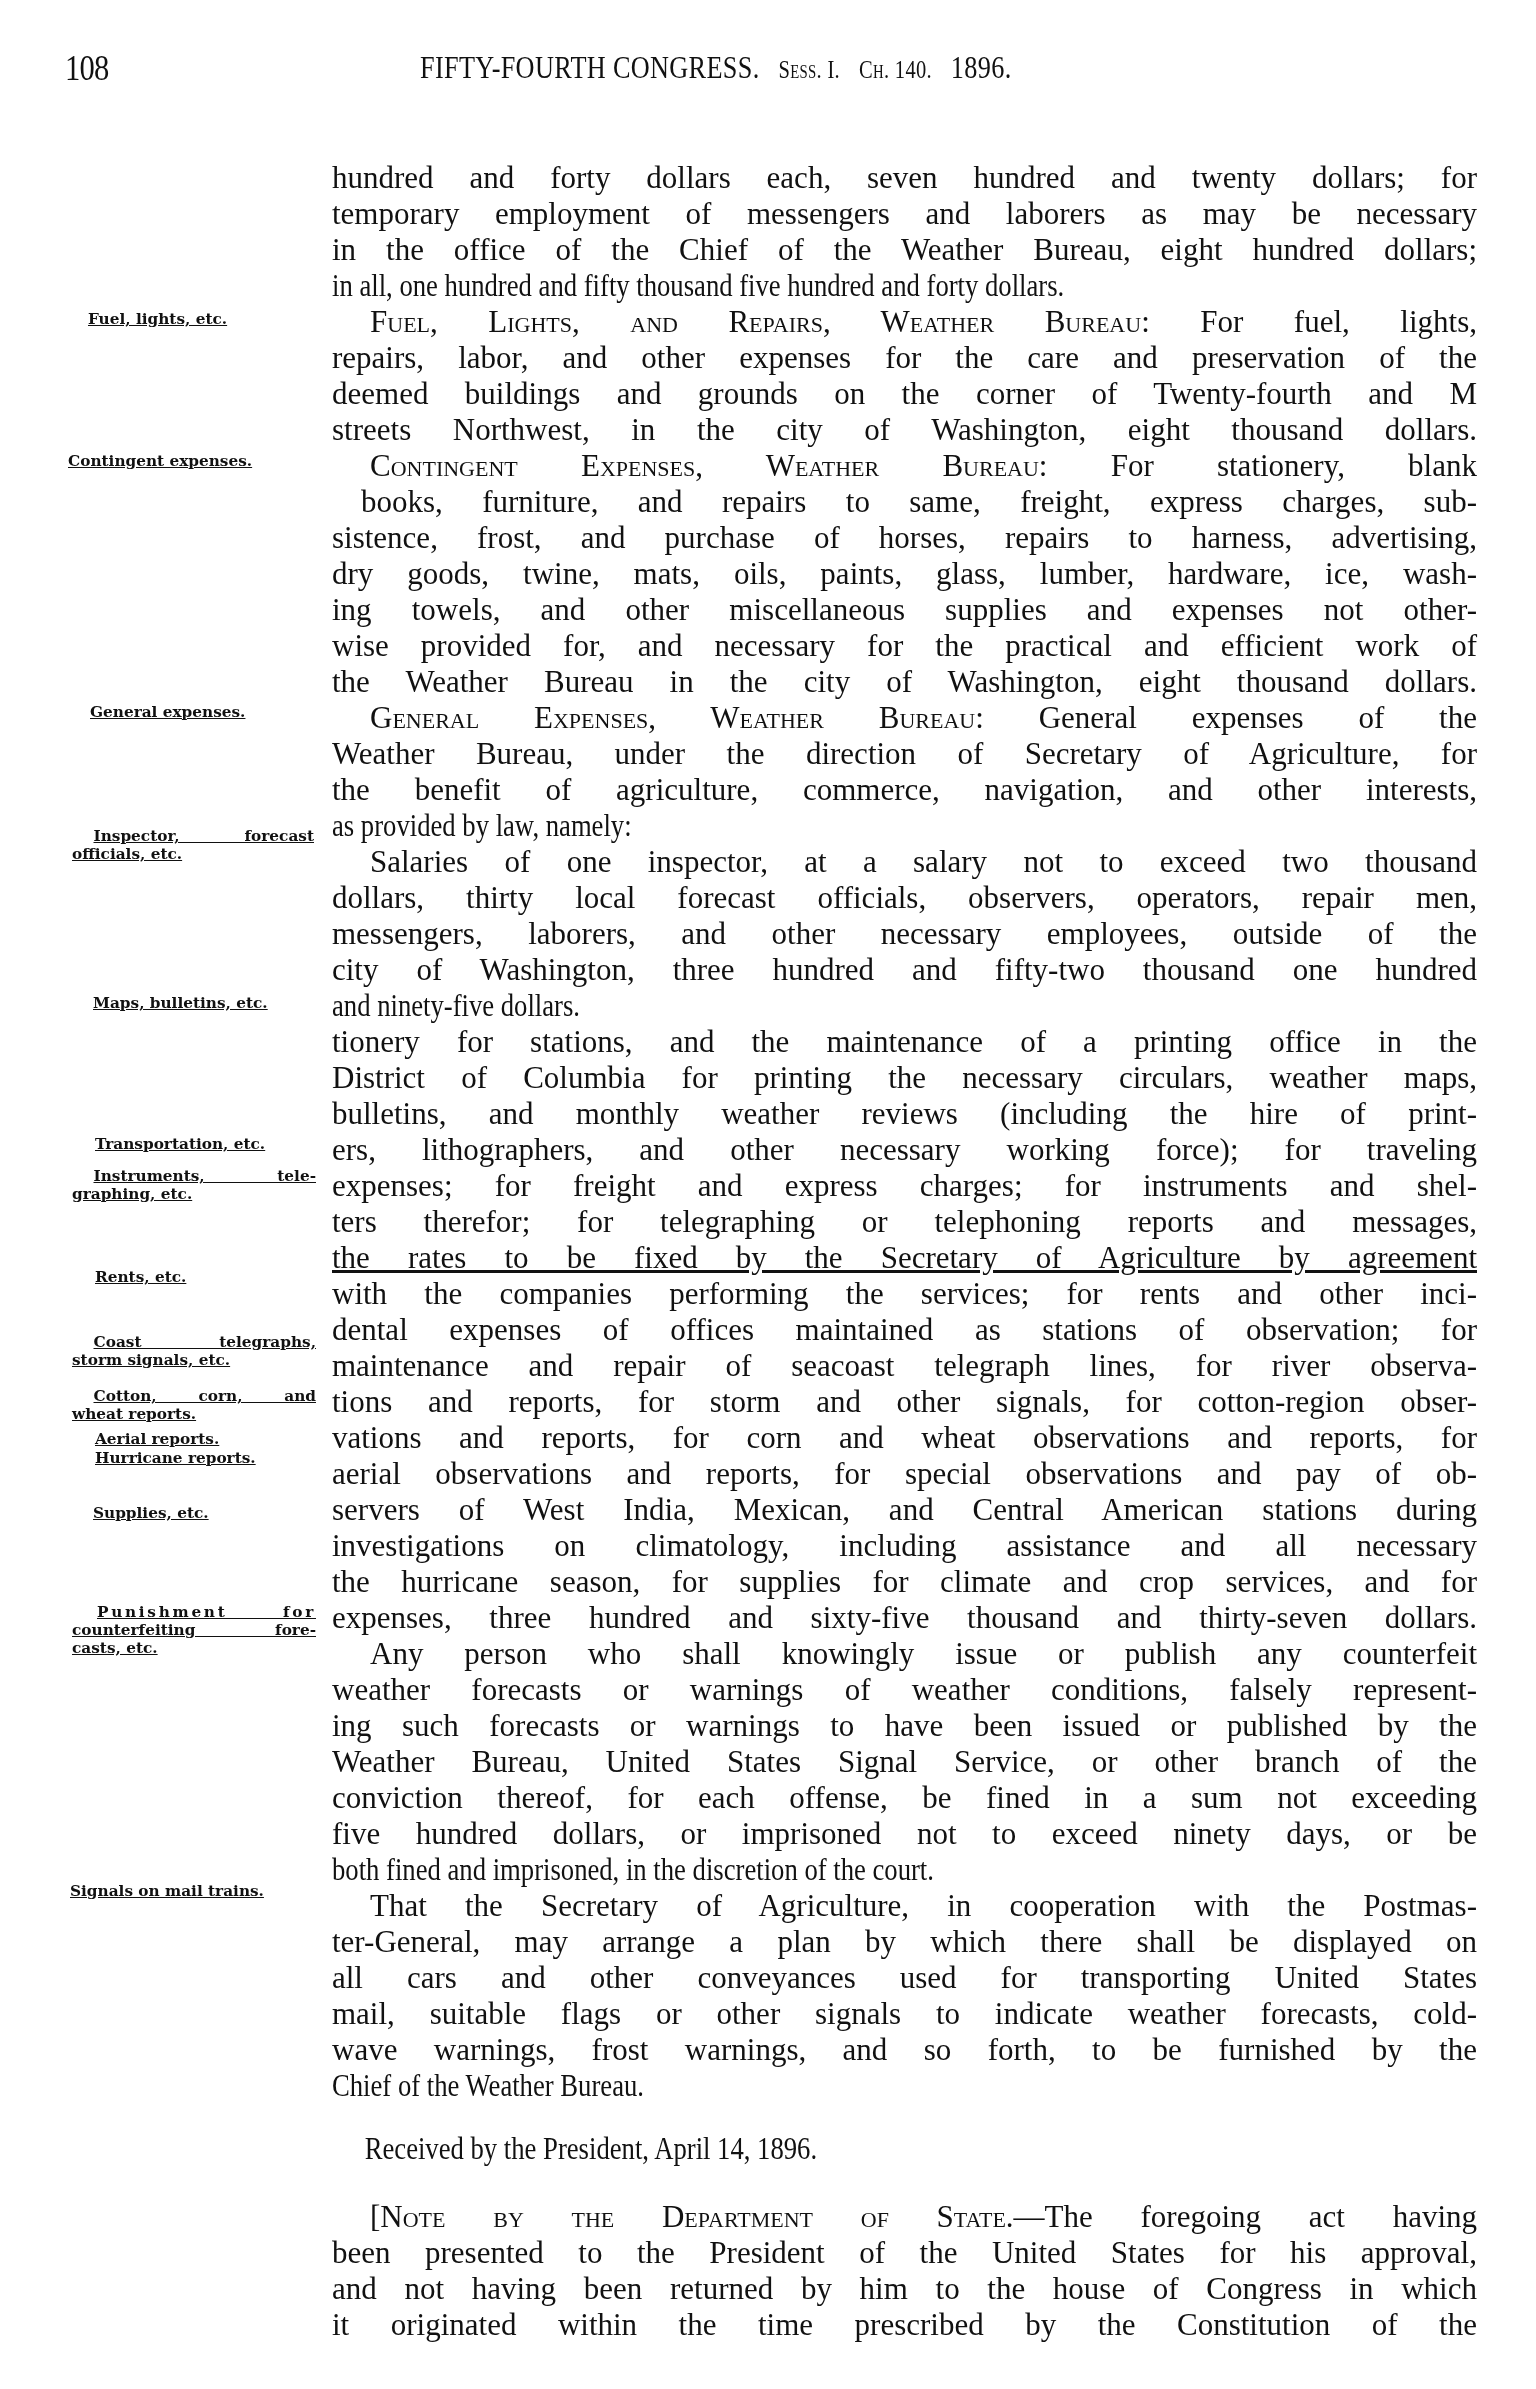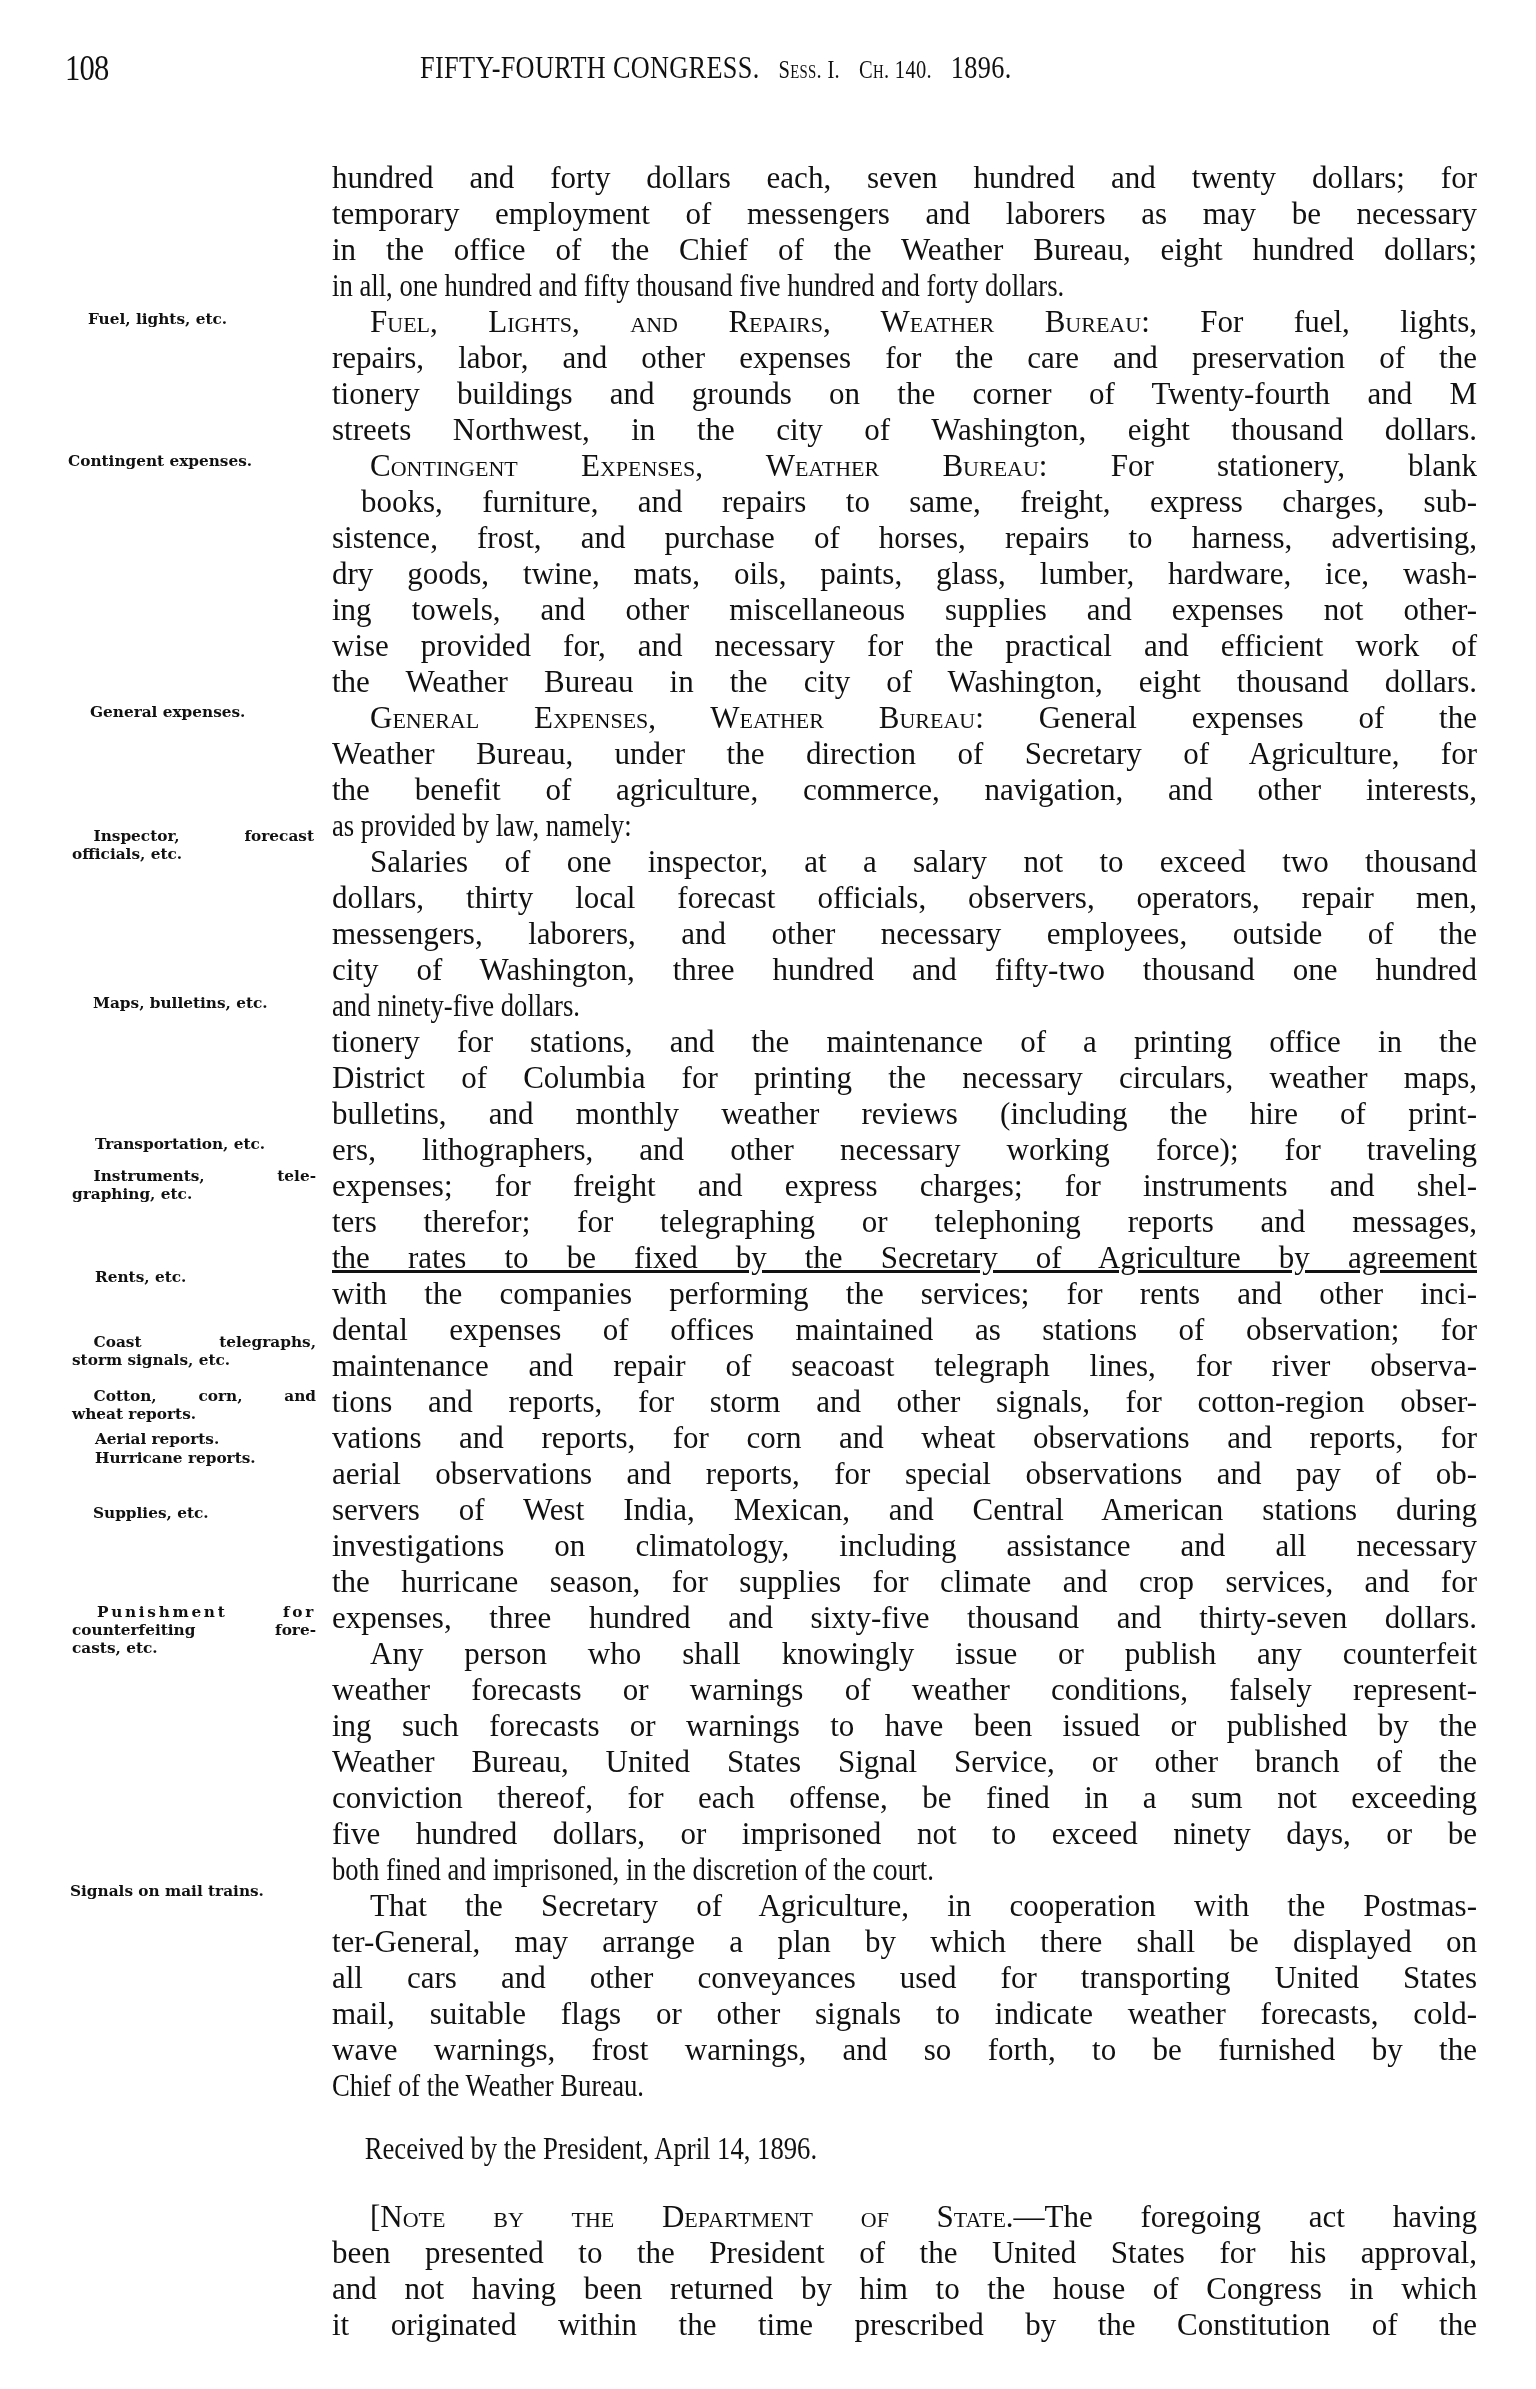--- a/index.html
+++ b/index.html
@@ -18,21 +18,21 @@
   .line { display: block; white-space: nowrap; text-align: justify; text-align-last: justify; height: 36px;
     transform-origin: left; }
   .line.last { text-align-last: left; }
   .line.indent { padding-left: 38px; }
   .sc { font-variant: small-caps; }
   .para-gap-1 { height: 27px; }
   .para-gap-2 { height: 32px; }
 
   .margin { position: absolute; left: 0; width: 323px;
     font-family: "DejaVu Serif", "Liberation Serif", serif; font-weight: bold; font-size: 15.3px; line-height: 18px; color: #111; }
-  .mnote { position: absolute; white-space: nowrap; }
+  .mnote { position: absolute; white-space: nowrap; text-decoration: underline; }
   .mnote .ml { display: block; }
   .mnote .ml.just { text-align: justify; text-align-last: justify; }
 </style>
 </head>
 <body>
 
 <div class="page">
 
   <div class="header">
     <span class="page-num">108</span>
@@ -100,21 +100,21 @@
     <div>
       <span class="line" style="display: block; width: auto;">hundred and forty dollars each, seven hundred and twenty dollars; for</span>
       <span class="line" style="display: block; width: auto;">temporary employment of messengers and laborers as may be necessary</span>
       <span class="line" style="display: block; width: auto;">in the office of the Chief of the Weather Bureau, eight hundred dollars;</span>
       <span class="line last" style="display: block; width: auto; transform: scaleX(0.86);">in all, one hundred and fifty thousand five hundred and forty dollars.</span>
     </div>
 
     <div>
       <span class="line indent" style="display: block; width: auto;"><span class="sc">Fuel, Lights, and Repairs, Weather Bureau:</span><span> For fuel, lights,</span></span>
       <span class="line" style="display: block; width: auto;">repairs, labor, and other expenses for the care and preservation of the</span>
-      <span class="line" style="display: block; width: auto;">tionery buildings and grounds on the corner of Twenty-fourth and M</span>
+      <span class="line" style="display: block; width: auto;">deemed buildings and grounds on the corner of Twenty-fourth and M</span>
       <span class="line" style="display: block; width: auto;">streets Northwest, in the city of Washington, eight thousand dollars.</span>
     </div>
 
     <div>
       <span class="line indent" style="display: block; width: auto;"><span class="sc">Contingent Expenses, Weather Bureau:</span><span> For stationery, blank</span></span>
       <span class="line" style="display: block; width: auto; margin-left: 29px;">books, furniture, and repairs to same, freight, express charges, sub-</span>
       <span class="line" style="display: block; width: auto;">sistence, frost, and purchase of horses, repairs to harness, advertising,</span>
       <span class="line" style="display: block; width: auto;">dry goods, twine, mats, oils, paints, glass, lumber, hardware, ice, wash-</span>
       <span class="line" style="display: block; width: auto;">ing towels, and other miscellaneous supplies and expenses not other-</span>
       <span class="line" style="display: block; width: auto;">wise provided for, and necessary for the practical and efficient work of</span>

